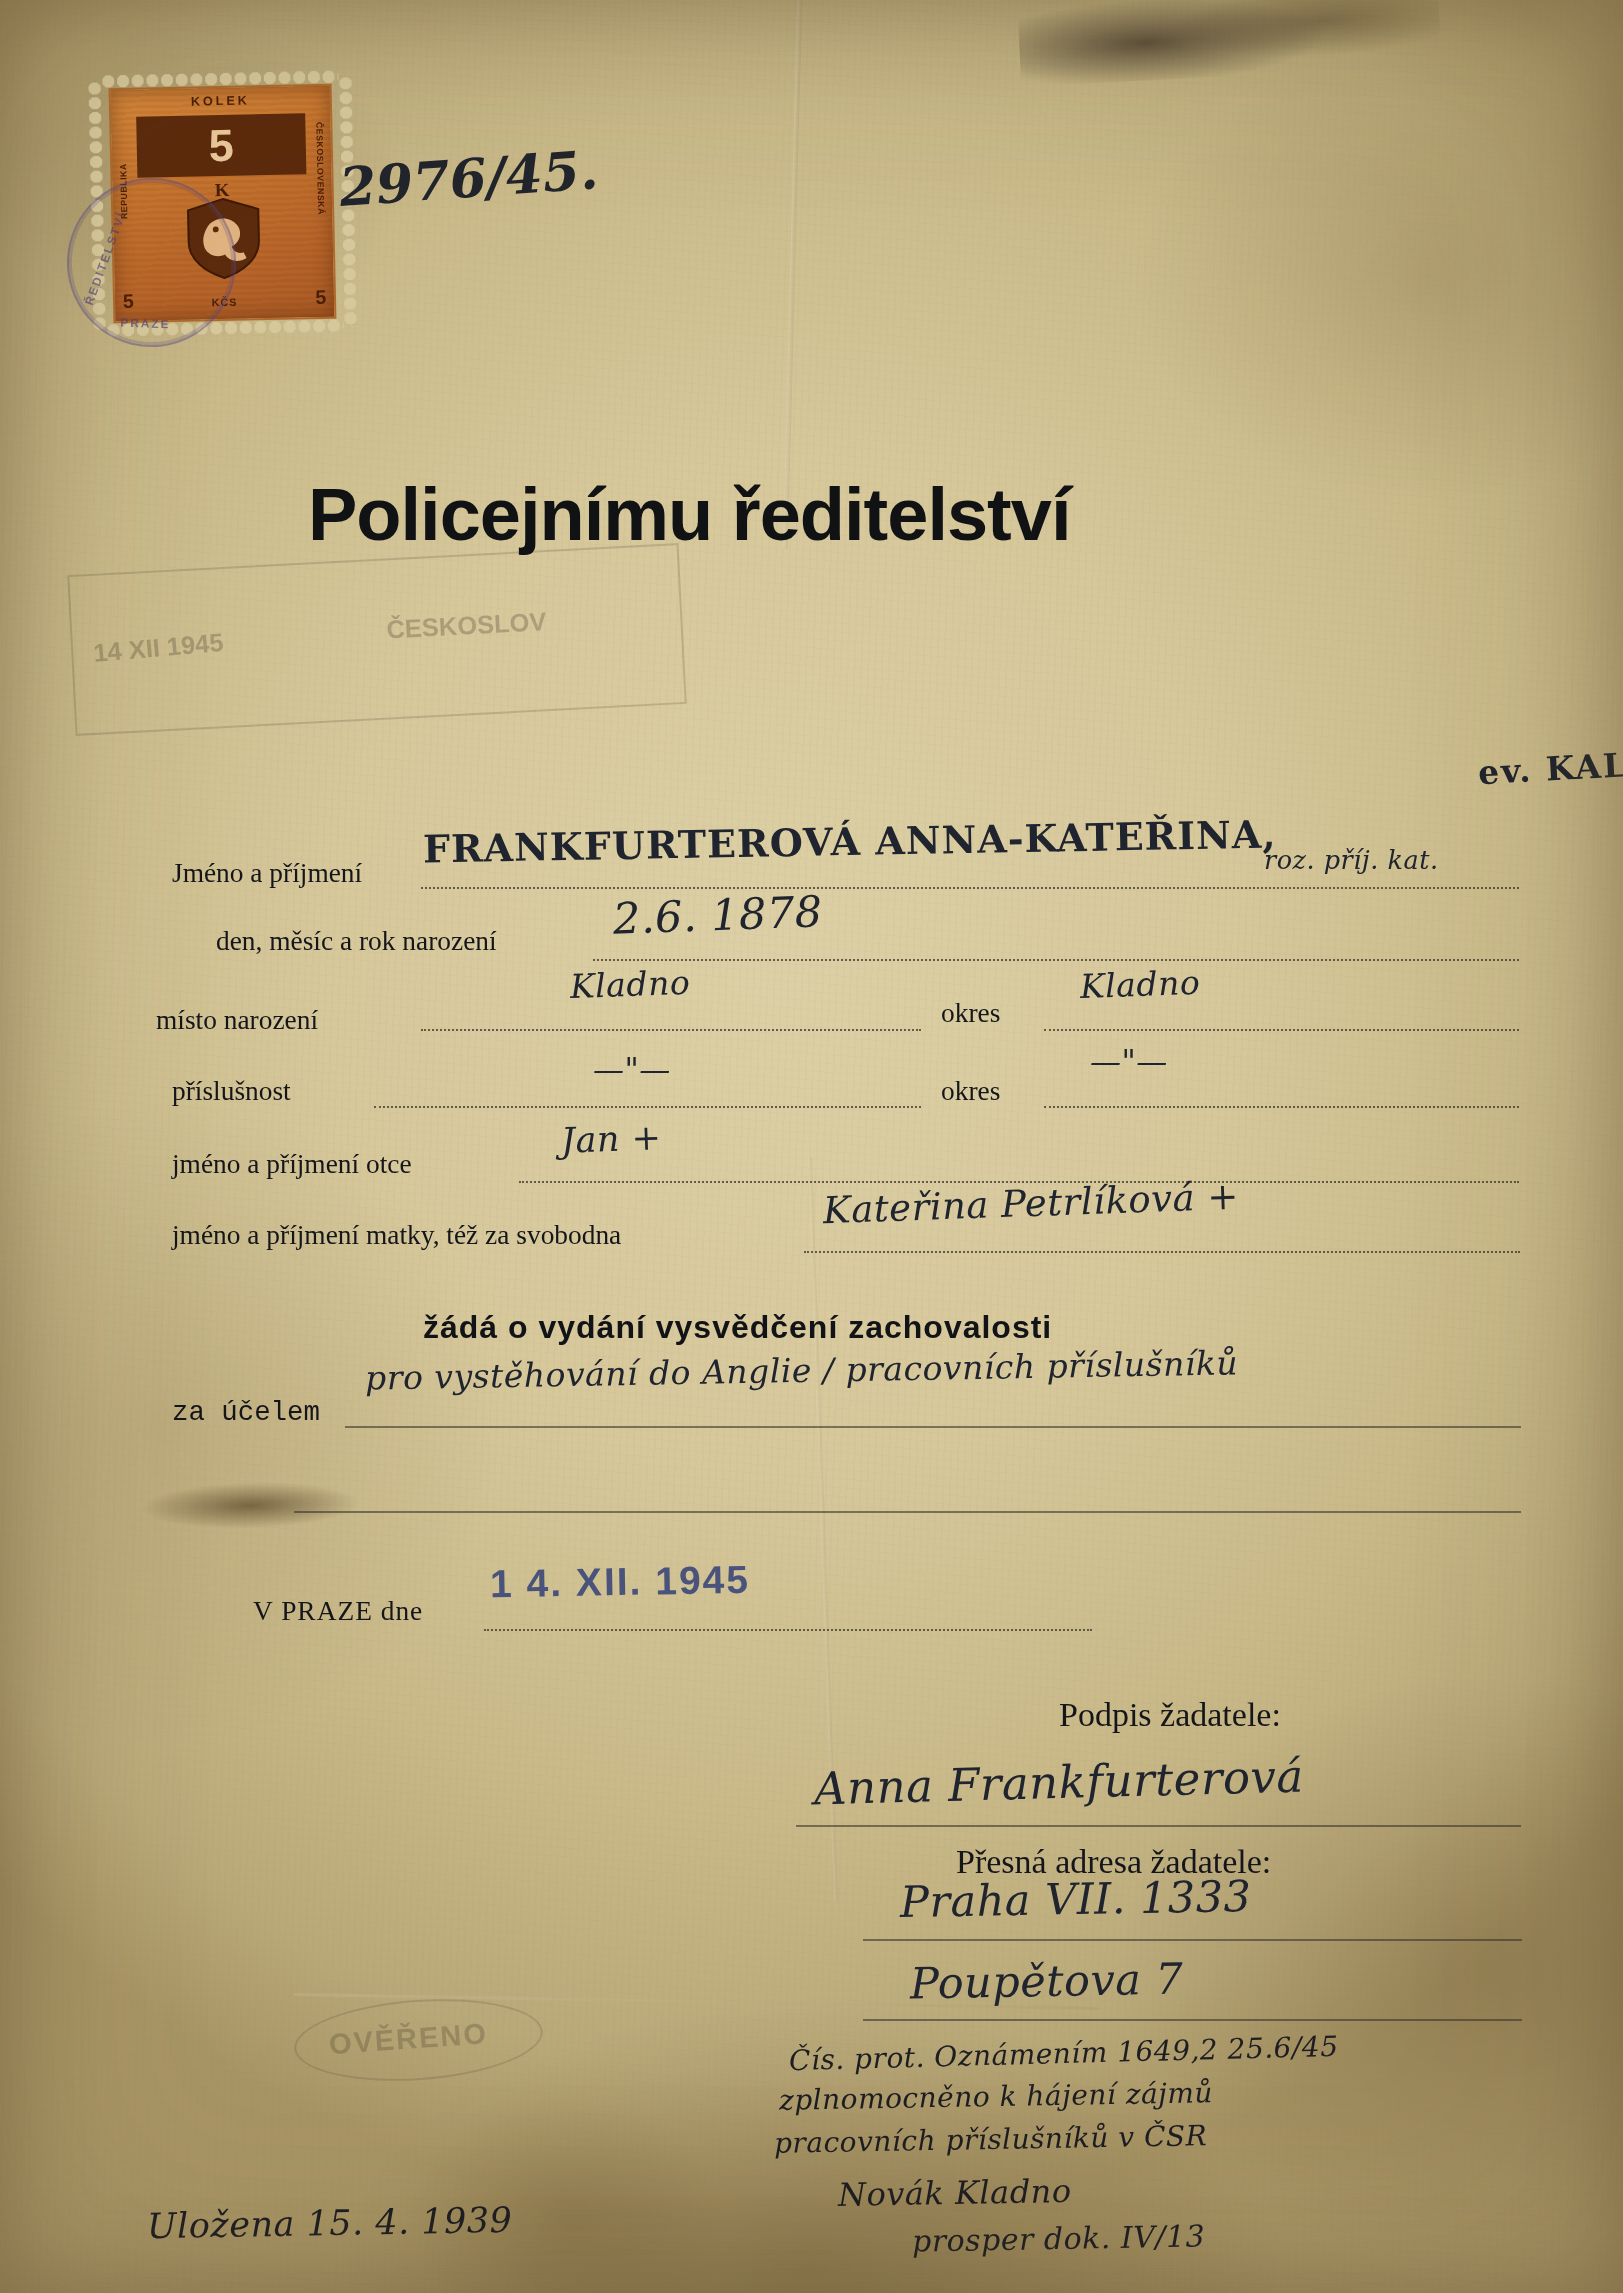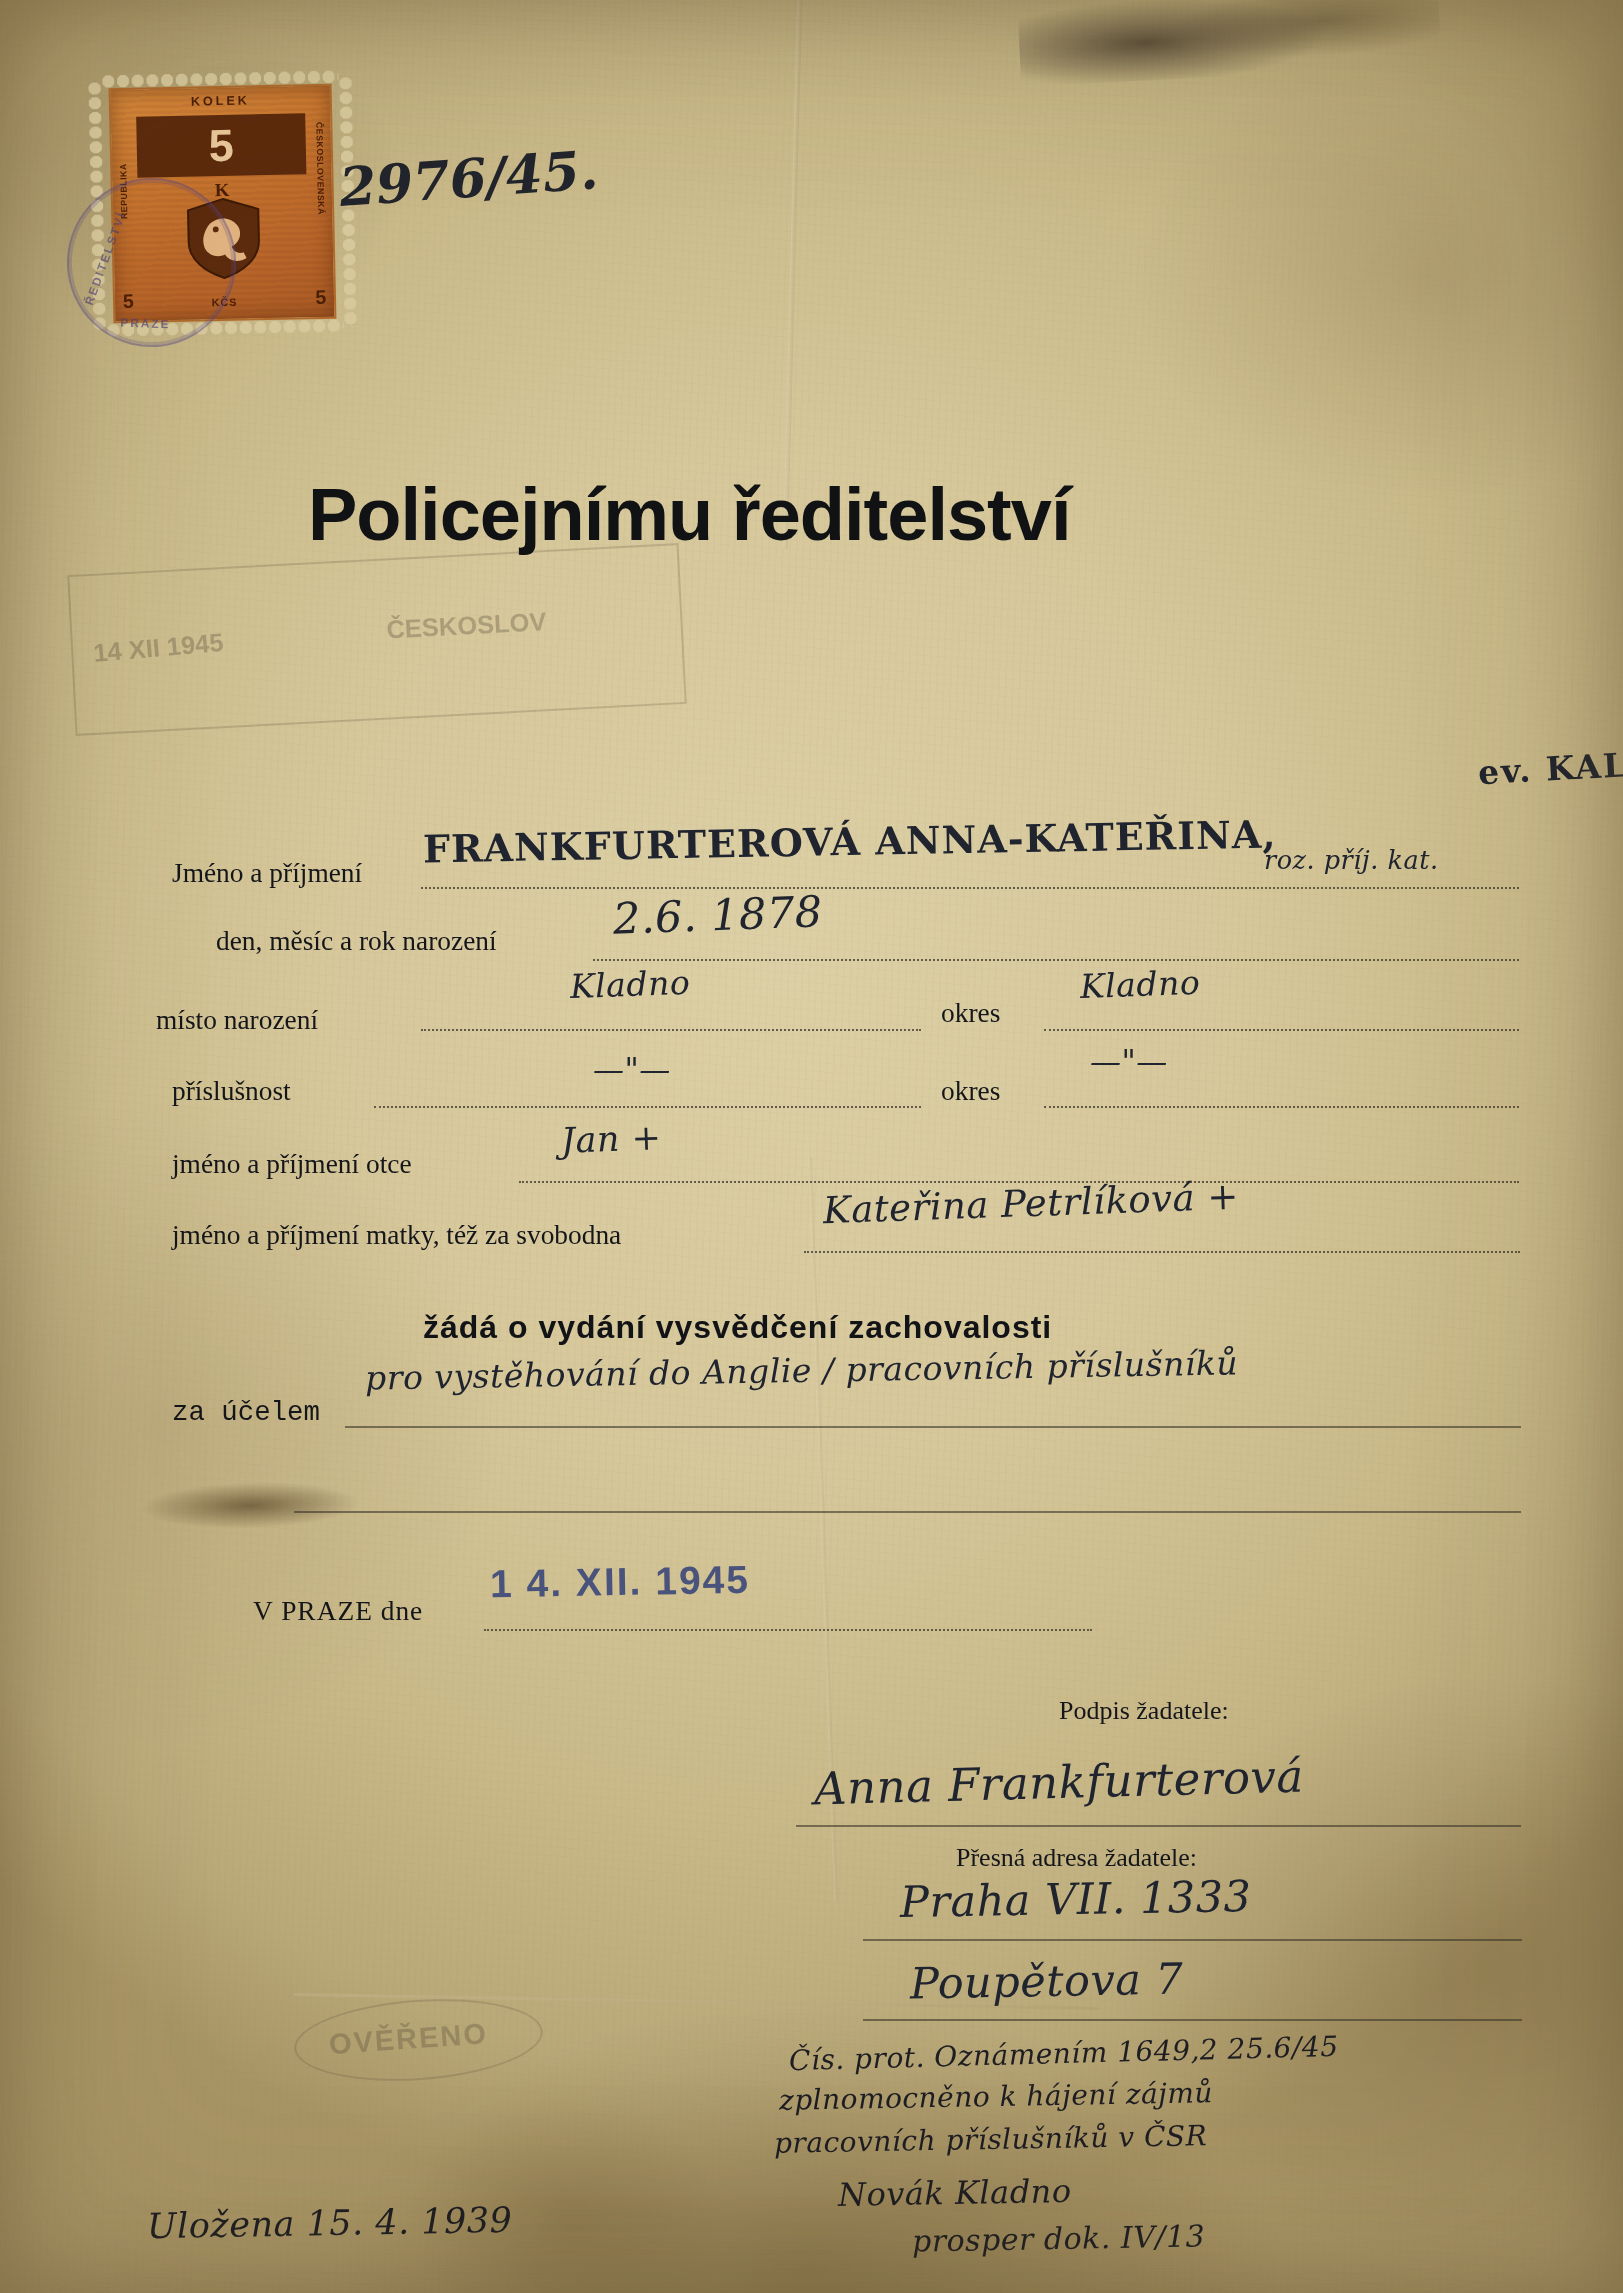--- a/index.html
+++ b/index.html
@@ -246,21 +246,21 @@
     font-family: "Liberation Sans", sans-serif;
     font-weight: 700;
     font-size: 32px;
     color: #121317;
     letter-spacing: 1px;
     white-space: nowrap;
   }
   .sig-label {
     position: absolute;
     font-family: "Liberation Serif", serif;
-    font-size: 26px;
+    font-size: 34px;
     color: #15161a;
     white-space: nowrap;
   }
 
   
   .ghost-stamp {
     position: absolute;
     border: 2.9px solid rgba(70,58,40,0.35);
     opacity: .55;
     pointer-events: none;

